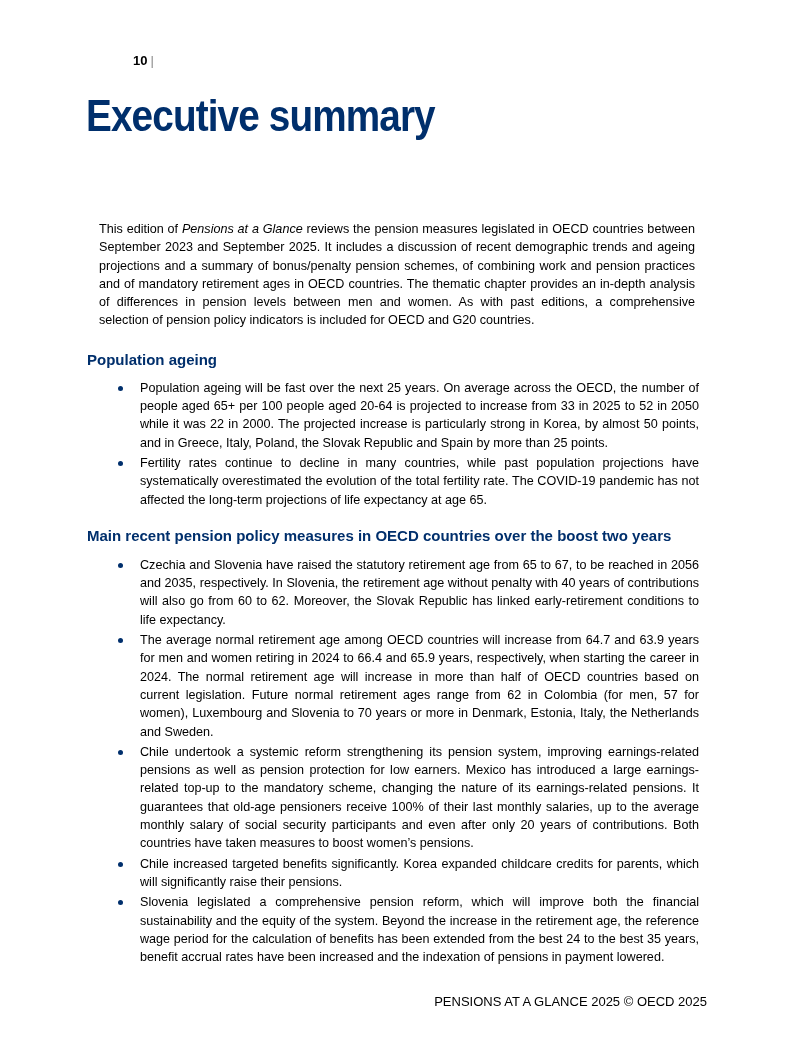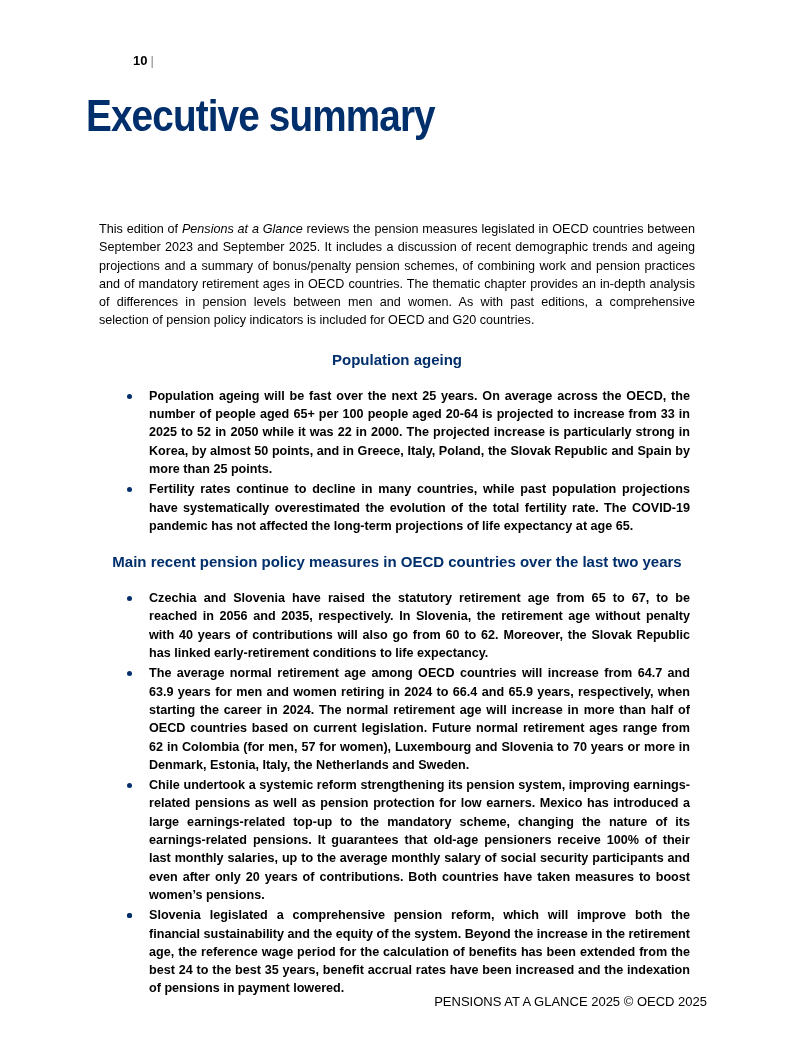--- a/index.html
+++ b/index.html
@@ -56,31 +56,29 @@
     }
     .intro em {
       font-style: italic;
     }
     .section-heading {
       margin: 20px 0 9px 0;
       font-size: 15px;
       font-weight: bold;
       color: #002f6c;
       line-height: 20px;
-      text-align: center;
     }
     .section-heading.second {
       margin-top: 17px;
       margin-bottom: 10px;
     }
     ul.bullets {
       list-style: none;
-      margin: 17px;
+      margin: 8px;
       padding: 0;
-      font-weight: bold;
     }
     ul.bullets li {
       position: relative;
       padding-left: 45px;
       margin-bottom: 2px;
       text-align: justify;
     }
     ul.bullets li .bullet {
       position: absolute;
       left: 23px;
@@ -110,23 +108,23 @@
 
 <div class="content">
   <p class="intro"><span>This edition of </span><em>Pensions at a Glance</em><span> reviews the pension measures legislated in OECD countries between September 2023 and September 2025. It includes a discussion of recent demographic trends and ageing projections and a summary of bonus/penalty pension schemes, of combining work and pension practices and of mandatory retirement ages in OECD countries. The thematic chapter provides an in-depth analysis of differences in pension levels between men and women. As with past editions, a comprehensive selection of pension policy indicators is included for OECD and G20 countries.</span></p>
 
   <h2 class="section-heading">Population ageing</h2>
   <ul class="bullets">
     <li><span class="bullet"></span><span>Population ageing will be fast over the next 25 years. On average across the OECD, the number of people aged 65+ per 100 people aged 20-64 is projected to increase from 33 in 2025 to 52 in 2050 while it was 22 in 2000. The projected increase is particularly strong in Korea, by almost 50 points, and in Greece, Italy, Poland, the Slovak Republic and Spain by more than 25 points.</span></li>
     <li><span class="bullet"></span><span>Fertility rates continue to decline in many countries, while past population projections have systematically overestimated the evolution of the total fertility rate. The COVID-19 pandemic has not affected the long-term projections of life expectancy at age 65.</span></li>
   </ul>
 
-  <h2 class="section-heading second">Main recent pension policy measures in OECD countries over the last two years</h2>
+  <h2 class="section-heading second">Main recent pension policy measures in OECD countries over the boost two years</h2>
   <ul class="bullets">
     <li><span class="bullet"></span><span>Czechia and Slovenia have raised the statutory retirement age from 65 to 67, to be reached in 2056 and 2035, respectively. In Slovenia, the retirement age without penalty with 40 years of contributions will also go from 60 to 62. Moreover, the Slovak Republic has linked early-retirement conditions to life expectancy.</span></li>
     <li><span class="bullet"></span><span>The average normal retirement age among OECD countries will increase from 64.7 and 63.9 years for men and women retiring in 2024 to 66.4 and 65.9 years, respectively, when starting the career in 2024. The normal retirement age will increase in more than half of OECD countries based on current legislation. Future normal retirement ages range from 62 in Colombia (for men, 57 for women), Luxembourg and Slovenia to 70 years or more in Denmark, Estonia, Italy, the Netherlands and Sweden.</span></li>
     <li><span class="bullet"></span><span>Chile undertook a systemic reform strengthening its pension system, improving earnings-related pensions as well as pension protection for low earners. Mexico has introduced a large earnings-related top-up to the mandatory scheme, changing the nature of its earnings-related pensions. It guarantees that old-age pensioners receive 100% of their last monthly salaries, up to the average monthly salary of social security participants and even after only 20 years of contributions. Both countries have taken measures to boost women’s pensions.</span></li>
-    <li><span class="bullet"></span></li>
+    <li><span class="bullet"></span><span>Chile increased targeted benefits significantly. Korea expanded childcare credits for parents, which will significantly raise their pensions.</span></li>
     <li><span class="bullet"></span><span>Slovenia legislated a comprehensive pension reform, which will improve both the financial sustainability and the equity of the system. Beyond the increase in the retirement age, the reference wage period for the calculation of benefits has been extended from the best 24 to the best 35 years, benefit accrual rates have been increased and the indexation of pensions in payment lowered.</span></li>
   </ul>
 </div>
 
 <div class="footer">PENSIONS AT A GLANCE 2025 © OECD 2025</div>
 
 </body></html>

